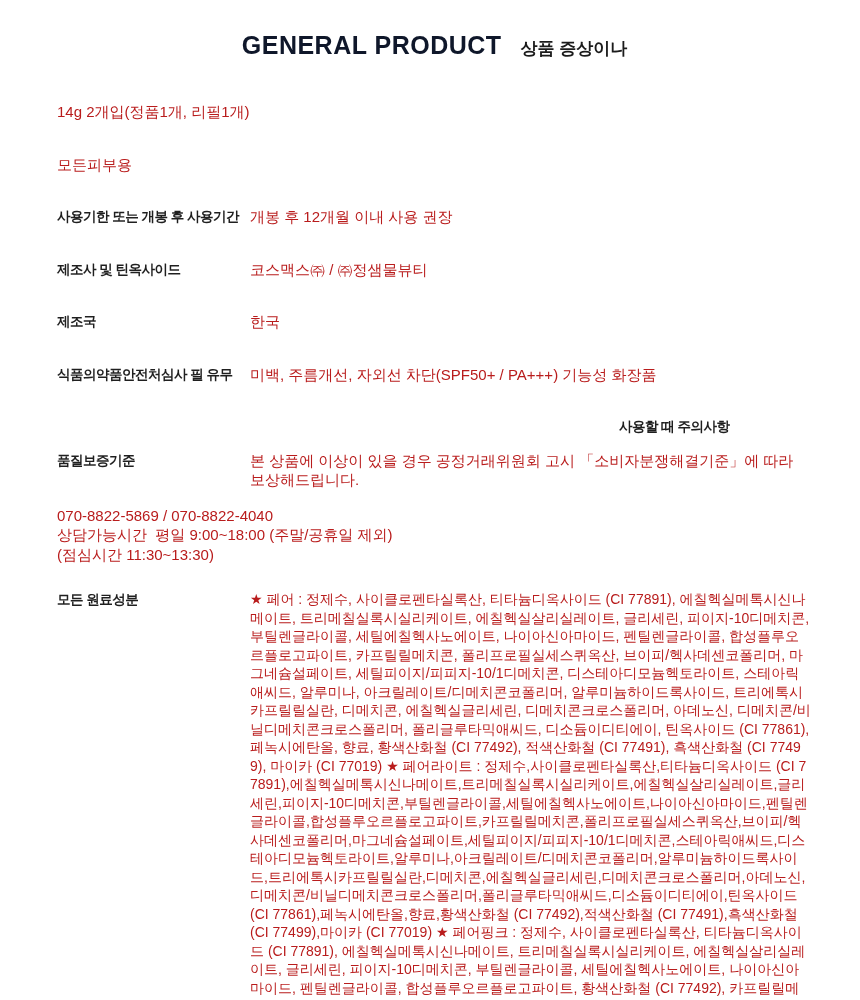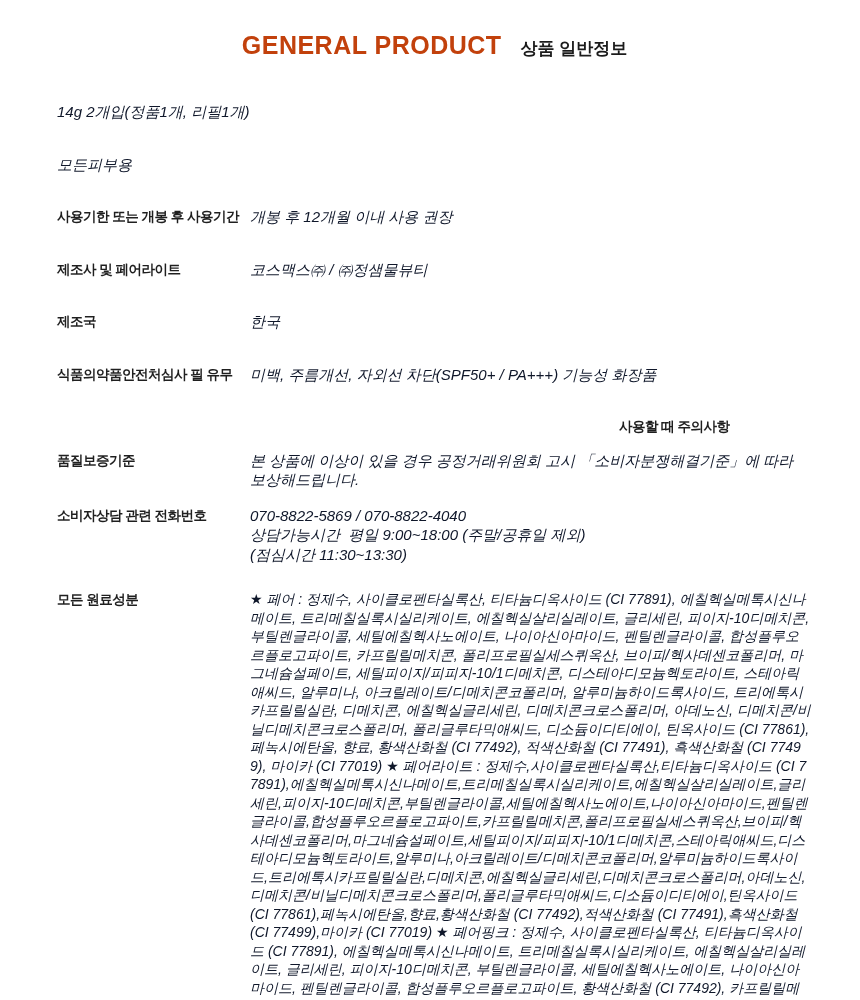--- a/index.html
+++ b/index.html
@@ -20,21 +20,21 @@
     text-align: center;
     margin-bottom: 38px;
     line-height: 30px;
     white-space: nowrap;
     font-weight: normal;
   }
   .title-en {
     font-size: 25px;
     font-weight: 600;
     letter-spacing: 0.5px;
-    color: #c2410c;
+    color: #0f172a;
     margin-top: 14px;
   }
   .title-ko {
     font-size: 17px;
     font-weight: 700;
     margin-left: 10px;
     color: #1b1b1b;
   }
   .info-list { width: 100%; }
   .row {
@@ -52,59 +52,58 @@
     color: #1f1f1f;
   }
   .row-value {
     flex: 1 1 auto;
     max-width: 562px;
     font-size: 15px;
     font-weight: 400;
     line-height: 19.5px;
     white-space: pre-wrap;
     word-break: break-all;
-    color: #0f172a;
-    font-style: italic;
+    color: #b91c1c;
   }
   .m-cautions  { margin-bottom: 14px; justify-content: flex-end; }
   .m-warranty  { margin-bottom: 16px; }
   .m-contact   { margin-bottom: 26px; }
   .m-last      { margin-bottom: 0; }
   .row-ingredients .row-value {
     font-size: 14px;
     line-height: 18.5px;
   }
 </style>
 </head>
 <body>
 
 <div class="page">
 
   <h1 class="title">
     <span class="title-en">GENERAL PRODUCT</span>
-    <span class="title-ko">상품 일반정보</span>
+    <span class="title-ko">상품 증상이나</span>
   </h1>
 
   <div class="info-list">
 
     <div class="row">
       <div class="row-value">14g 2개입(정품1개, 리필1개)</div>
     </div>
 
     <div class="row">
       <div class="row-value">모든피부용</div>
     </div>
 
     <div class="row">
       <div class="row-label">사용기한 또는 개봉 후 사용기간</div>
       <div class="row-value">개봉 후 12개월 이내 사용 권장</div>
     </div>
 
     <div class="row">
-      <div class="row-label">제조사 및 페어라이트</div>
+      <div class="row-label">제조사 및 틴옥사이드</div>
       <div class="row-value">코스맥스㈜ / ㈜정샘물뷰티</div>
     </div>
 
     <div class="row">
       <div class="row-label">제조국</div>
       <div class="row-value">한국</div>
     </div>
 
     <div class="row">
       <div class="row-label">식품의약품안전처심사 필 유무</div>
@@ -114,21 +113,20 @@
     <div class="row m-cautions">
       <div class="row-label">사용할 때 주의사항</div>
     </div>
 
     <div class="row m-warranty">
       <div class="row-label">품질보증기준</div>
       <div class="row-value">본 상품에 이상이 있을 경우 공정거래위원회 고시 「소비자분쟁해결기준」에 따라 보상해드립니다.</div>
     </div>
 
     <div class="row m-contact">
-      <div class="row-label">소비자상담 관련 전화번호</div>
       <div class="row-value">070-8822-5869 / 070-8822-4040
 상담가능시간  평일 9:00~18:00 (주말/공휴일 제외)
 (점심시간 11:30~13:30)</div>
     </div>
 
     <div class="row m-last row-ingredients">
       <div class="row-label">모든 원료성분</div>
       <div class="row-value">★ 페어 : 정제수, 사이클로펜타실록산, 티타늄디옥사이드 (CI 77891), 에칠헥실메톡시신나메이트, 트리메칠실록시실리케이트, 에칠헥실살리실레이트, 글리세린, 피이지-10디메치콘, 부틸렌글라이콜, 세틸에칠헥사노에이트, 나이아신아마이드, 펜틸렌글라이콜, 합성플루오르플로고파이트, 카프릴릴메치콘, 폴리프로필실세스퀴옥산, 브이피/헥사데센코폴리머, 마그네슘설페이트, 세틸피이지/피피지-10/1디메치콘, 디스테아디모늄헥토라이트, 스테아릭애씨드, 알루미나, 아크릴레이트/디메치콘코폴리머, 알루미늄하이드록사이드, 트리에톡시카프릴릴실란, 디메치콘, 에칠헥실글리세린, 디메치콘크로스폴리머, 아데노신, 디메치콘/비닐디메치콘크로스폴리머, 폴리글루타믹애씨드, 디소듐이디티에이, 틴옥사이드 (CI 77861), 페녹시에탄올, 향료, 황색산화철 (CI 77492), 적색산화철 (CI 77491), 흑색산화철 (CI 77499), 마이카 (CI 77019) ★ 페어라이트 : 정제수,사이클로펜타실록산,티타늄디옥사이드 (CI 77891),에칠헥실메톡시신나메이트,트리메칠실록시실리케이트,에칠헥실살리실레이트,글리세린,피이지-10디메치콘,부틸렌글라이콜,세틸에칠헥사노에이트,나이아신아마이드,펜틸렌글라이콜,합성플루오르플로고파이트,카프릴릴메치콘,폴리프로필실세스퀴옥산,브이피/헥사데센코폴리머,마그네슘설페이트,세틸피이지/피피지-10/1디메치콘,스테아릭애씨드,디스테아디모늄헥토라이트,알루미나,아크릴레이트/디메치콘코폴리머,알루미늄하이드록사이드,트리에톡시카프릴릴실란,디메치콘,에칠헥실글리세린,디메치콘크로스폴리머,아데노신,디메치콘/비닐디메치콘크로스폴리머,폴리글루타믹애씨드,디소듐이디티에이,틴옥사이드 (CI 77861),페녹시에탄올,향료,황색산화철 (CI 77492),적색산화철 (CI 77491),흑색산화철 (CI 77499),마이카 (CI 77019) ★ 페어핑크 : 정제수, 사이클로펜타실록산, 티타늄디옥사이드 (CI 77891), 에칠헥실메톡시신나메이트, 트리메칠실록시실리케이트, 에칠헥실살리실레이트, 글리세린, 피이지-10디메치콘, 부틸렌글라이콜, 세틸에칠헥사노에이트, 나이아신아마이드, 펜틸렌글라이콜, 합성플루오르플로고파이트, 황색산화철 (CI 77492), 카프릴릴메치콘, 폴리프로필실세스퀴옥산</div>
     </div>
 

